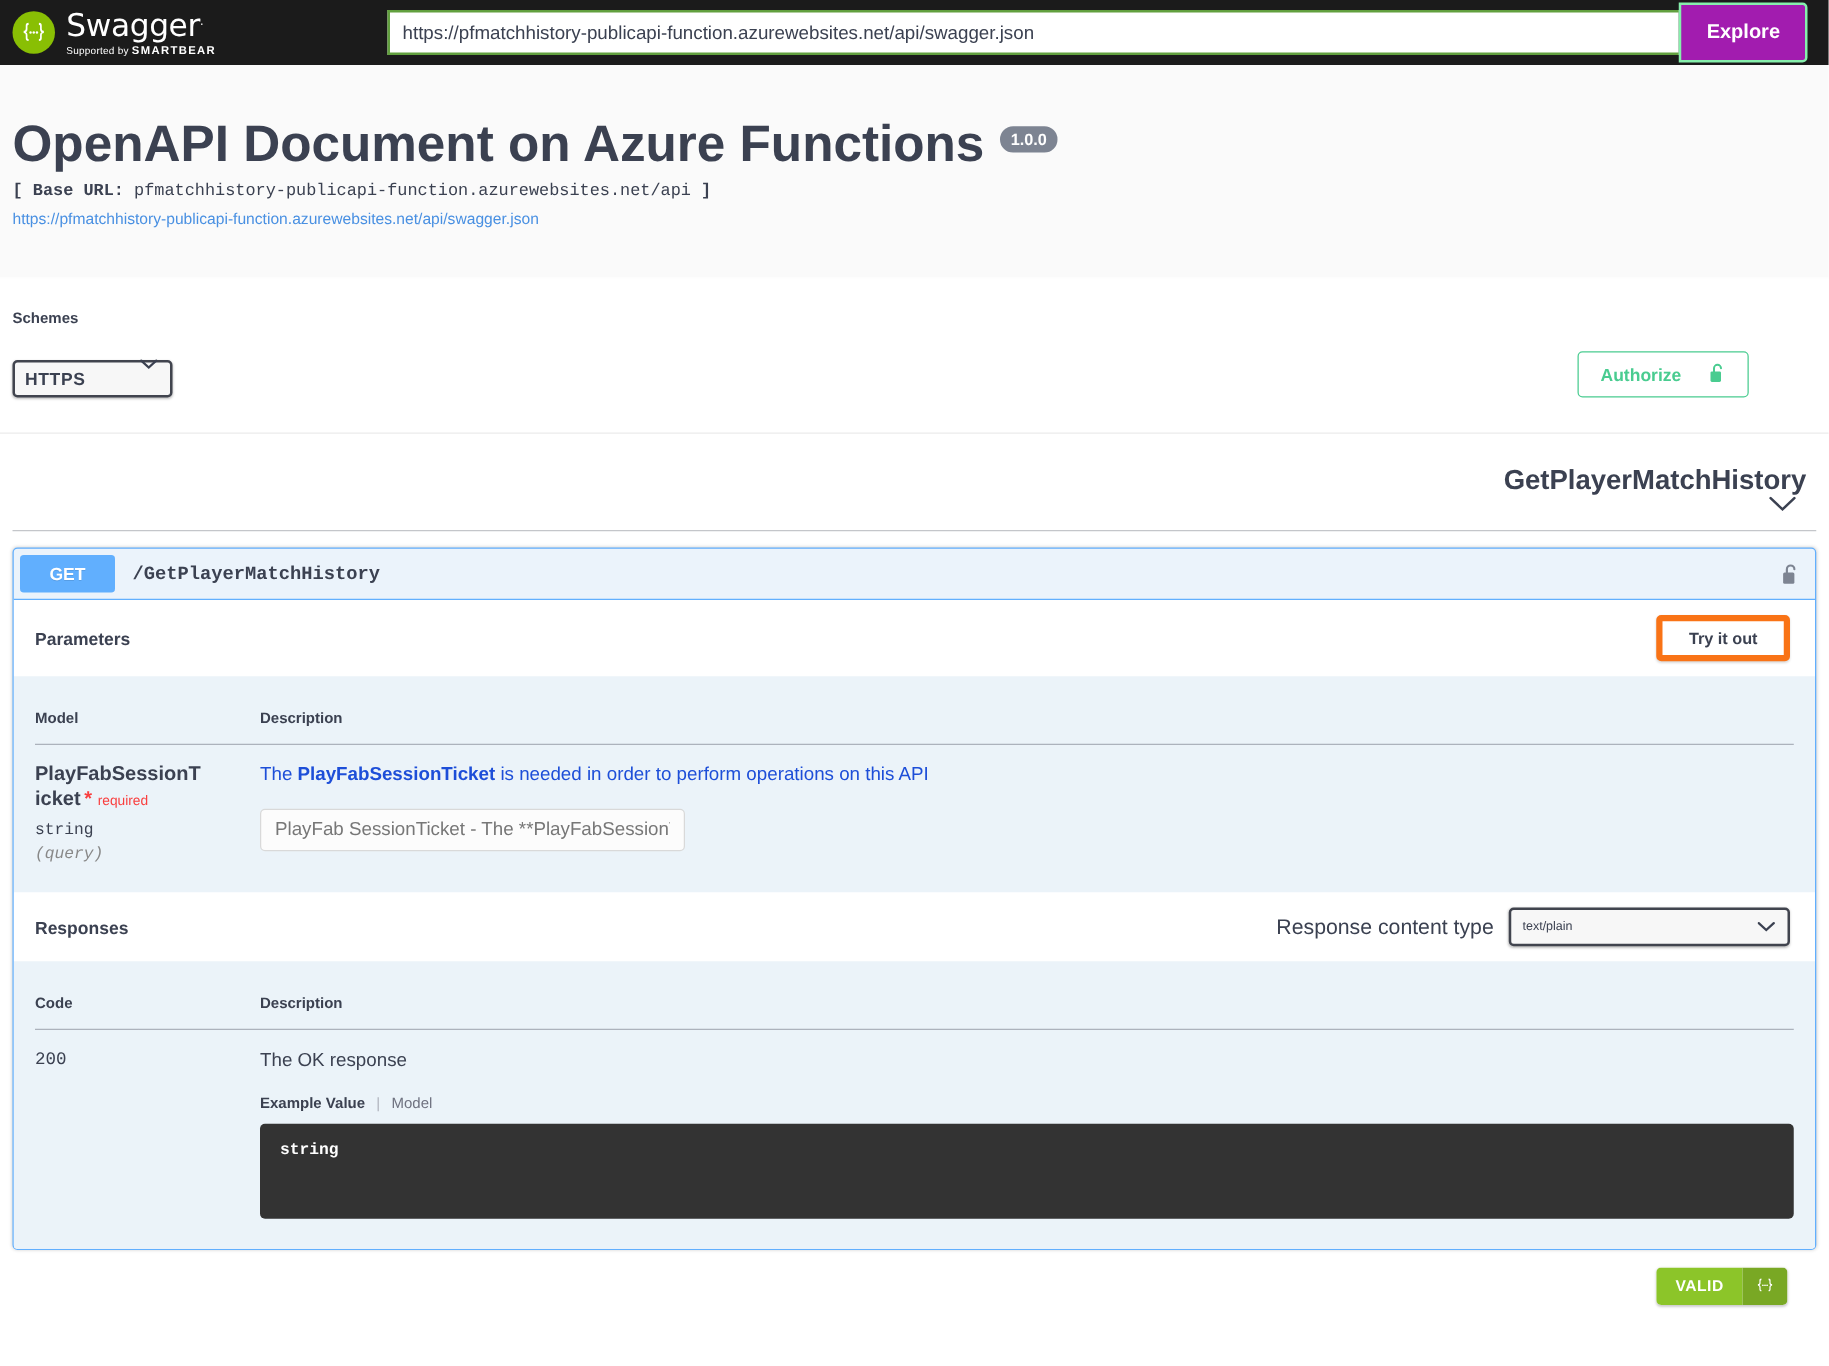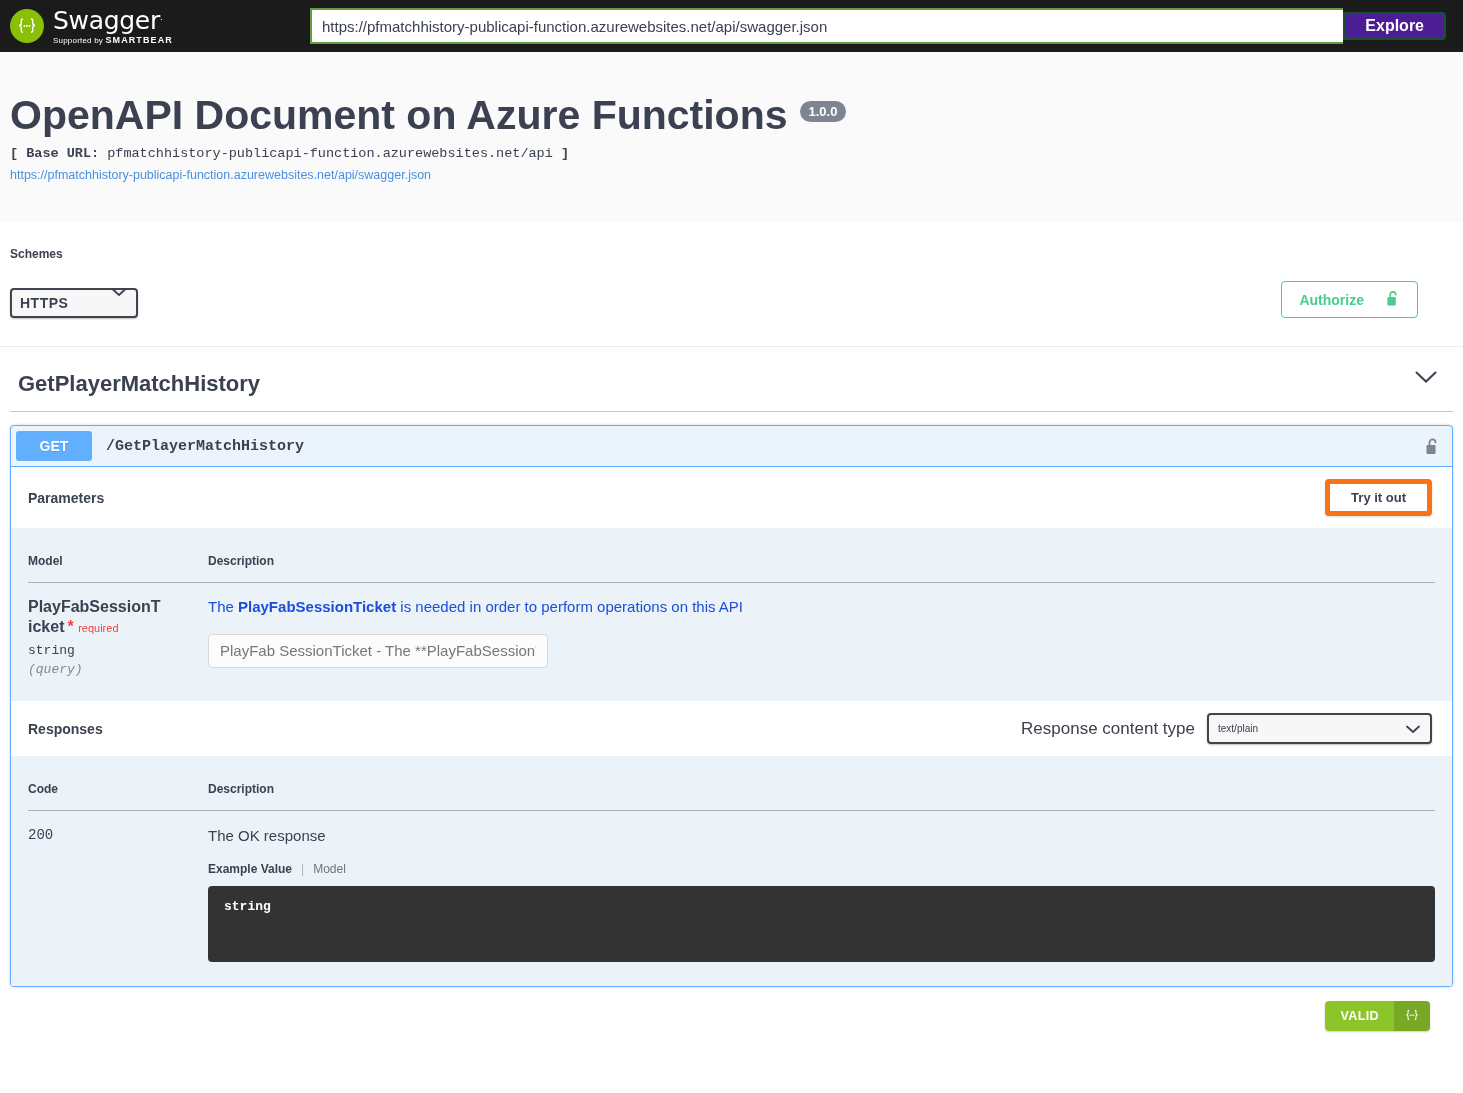--- a/index.html
+++ b/index.html
@@ -71,23 +71,23 @@
     background: #ffffff;
     color: #3b4151;
     font-size: 15px;
     font-family: "Liberation Sans", sans-serif;
     padding: 0 10px;
     outline: none;
     border-radius: 0;
     min-width: 0;
   }
   .explore-btn {
-    height: 28px;
-    background: #4c1d95;
-    border: 2px solid #14532d;
+    height: 48px;
+    background: #a21caf;
+    border: 2px solid #86efac;
     color: #ffffff;
     font-size: 16px;
     font-weight: bold;
     font-family: "Liberation Sans", sans-serif;
     padding: 0 20px;
     cursor: pointer;
     border-radius: 0 4px 4px 0;
   }
 
   
@@ -173,46 +173,47 @@
     letter-spacing: 0.5px;
     margin-top: 23px;
   }
   .select-wrap { position: relative; display: inline-block; }
   .select-wrap .chev {
     position: absolute;
     right: 12px; top: 50%;
     transform: translateY(-50%);
     pointer-events: none;
   }
-  .schemes-right { padding-right: 45px; }
+  .schemes-right { padding-right: 64px; }
   .authorize-btn {
     display: inline-flex;
     align-items: center;
     gap: 22px;
     border: 1px solid #49cc90;
     border-radius: 4px;
     background: #ffffff;
     color: #49cc90;
     font-size: 14px;
     font-weight: bold;
     font-family: "Liberation Sans", sans-serif;
     padding: 8px 17px;
     cursor: pointer;
     line-height: 1;
   }
 
   
   .tag-section { padding: 16px 10px 0 10px; }
   .tag-header {
     display: flex;
-    align-items: flex-start;
+    align-items: flex-end;
     justify-content: space-between;
     border-bottom: 1px solid rgba(59,65,81,.3);
     padding: 8px 8px 14px 8px;
     cursor: pointer;
+    flex-direction: column;
   }
   .tag-name {
     font-size: 22px;
     font-weight: bold;
     color: #3b4151;
     font-family: "Liberation Sans", sans-serif;
   }
   .tag-chevron { padding-right: 8px; display: flex; }
 
   

